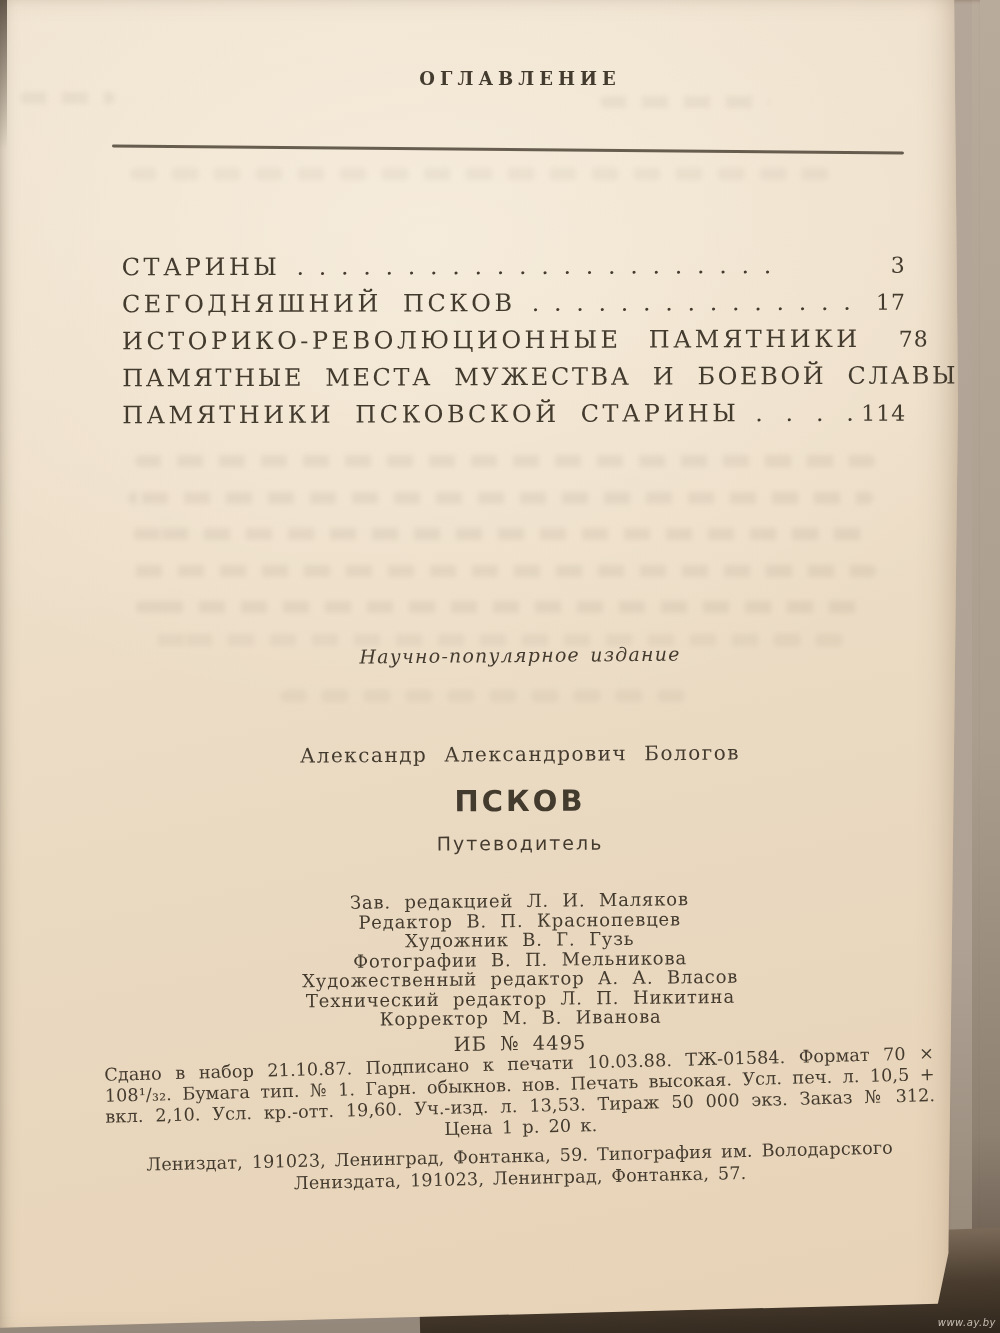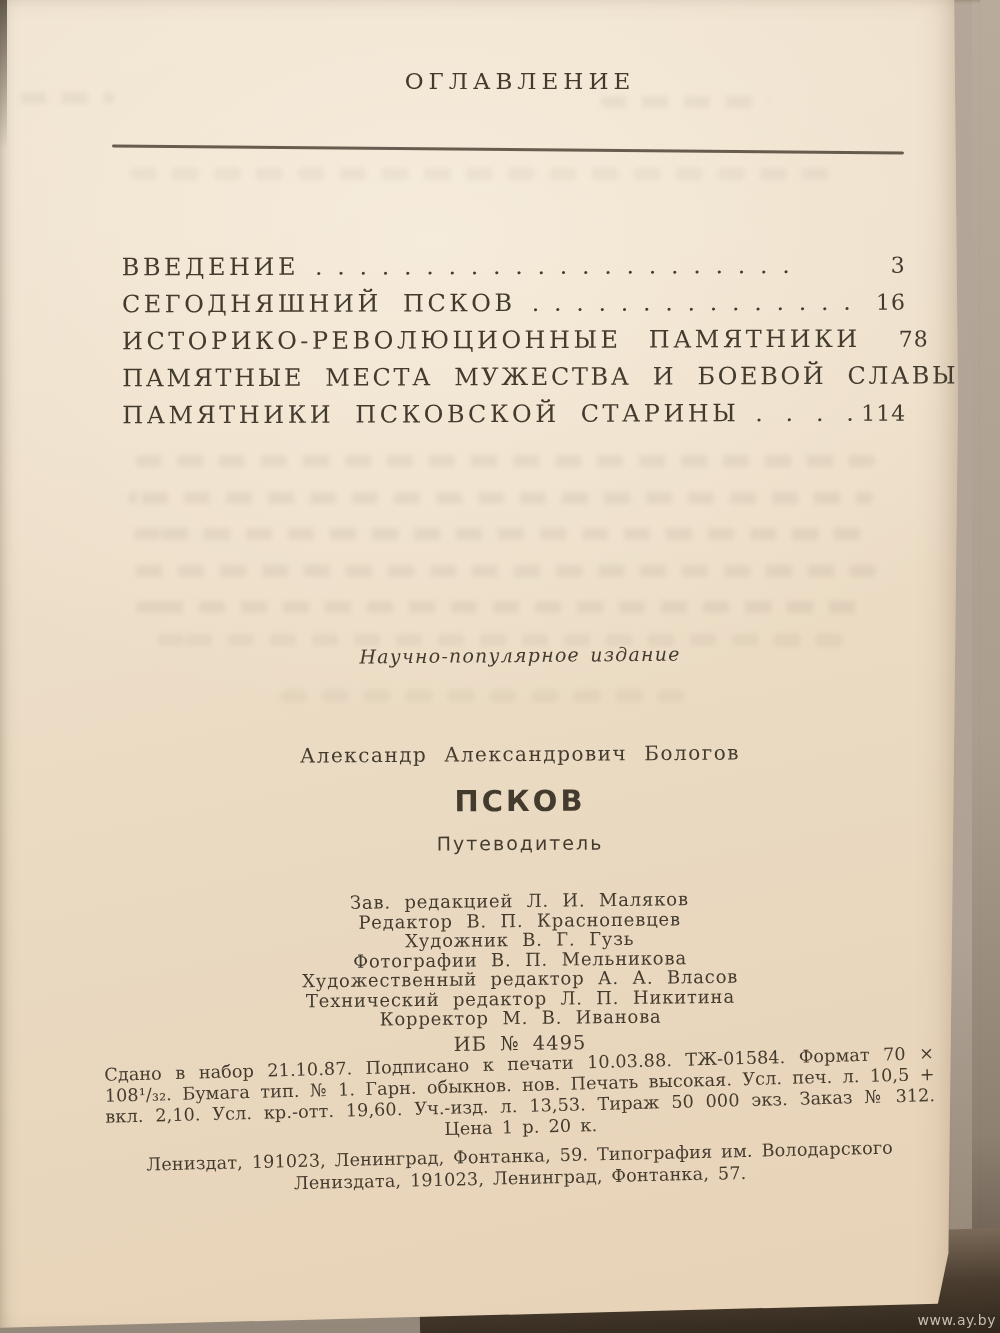--- a/index.html
+++ b/index.html
@@ -38,21 +38,21 @@
     background:
       radial-gradient(120% 60% at 45% 18%, rgba(255,250,238,.45) 0%, rgba(255,250,238,0) 60%),
       linear-gradient(168deg, #f0e3d0 0%, #eddec8 38%, #e9d8bf 68%, #e7d2b6 100%);
     clip-path: polygon(0 0, 99.6% 0, 100% 30%, 99% 94%, 97.9% 97.8%, 0 99.6%);
     box-shadow: inset -20px 0 34px -20px rgba(120,92,64,.5), inset 10px 0 18px -12px rgba(90,78,60,.55);
   }
   .content { position: absolute; left: 65px; top: 0; width: 910px; color: #443b2f; }
 
   .heading {
     position: absolute; left: 0; top: 68px; width: 100%;
-    text-align: center; font-weight: normal; font-size: 23px; letter-spacing: 5px;
+    text-align: center; font-weight: bold; font-size: 18px; letter-spacing: 5px;
   }
   .rule {
     position: absolute; left: 47px; top: 148px; width: 792px; height: 2.5px;
     background: #4e4437; transform: rotate(0.5deg); border-radius: 2px; opacity: .85;
   }
 
   .toc { position: absolute; left: 57px; top: 252px; width: 784px; transform: rotate(-0.2deg); }
   .toc-row { display: flex; align-items: baseline; height: 37px; font-size: 24px; letter-spacing: 3.5px; white-space: nowrap; }
   .toc-label { flex: 0 0 auto; }
   .toc-dots { flex: 1 1 aupx; flex: 1; overflow: hidden; padding-left: 16px; letter-spacing: 0; }
@@ -121,22 +121,23 @@
   .g6 { left: 135px; top: 601px; width: 735px; background-position: 22px 0; }
   .g7 { left: 150px; top: 634px; width: 700px; background-position: 36px 0; opacity: .11; }
   .g8 { left: 280px; top: 690px; width: 420px; opacity: .10; }
 
   .left-edge-shade {
     position: absolute; left: 0; top: 0; width: 7px; height: 150px;
     background: linear-gradient(180deg, rgba(70,60,48,.8), rgba(70,60,48,0));
   }
   .watermark {
     position: absolute; right: 4px; bottom: 5px;
-    font-family: "DejaVu Sans", sans-serif; font-size: 14px; letter-spacing: 0.5px;
+    font-family: "DejaVu Sans", sans-serif; font-size: 10px; letter-spacing: 0.5px;
     color: rgba(223,216,203,.85);
+    font-style: italic;
   }
 </style>
 </head>
 <body>
 
 <div id="photo">
   <div class="right-bg"></div>
   <div class="fore-edge"></div>
   <div class="bottom-band"></div>
   <div class="under-page-strip"></div>
@@ -154,28 +155,28 @@
     <div class="ghost g6"></div>
     <div class="ghost g7"></div>
     <div class="ghost g8"></div>
 
     <div class="content">
       <div class="heading">ОГЛАВЛЕНИЕ</div>
       <div class="rule"></div>
 
       <div class="toc">
         <div class="toc-row">
-          <span class="toc-label">ВВЕДЕНИЕ</span>
+          <span class="toc-label">СТАРИНЫ</span>
           <span class="toc-dots">. . . . . . . . . . . . . . . . . . . . . .</span>
           <span class="toc-page">3</span>
         </div>
         <div class="toc-row">
           <span class="toc-label">СЕГОДНЯШНИЙ ПСКОВ</span>
           <span class="toc-dots">. . . . . . . . . . . . . . . .</span>
-          <span class="toc-page">16</span>
+          <span class="toc-page">17</span>
         </div>
         <div class="toc-row">
           <span class="toc-label">ИСТОРИКО-РЕВОЛЮЦИОННЫЕ ПАМЯТНИКИ</span>
           <span class="toc-dots">. . . .</span>
           <span class="toc-page">78</span>
         </div>
         <div class="toc-row">
           <span class="toc-label">ПАМЯТНЫЕ МЕСТА МУЖЕСТВА И БОЕВОЙ СЛАВЫ</span>
           <span class="toc-dots">.</span>
           <span class="toc-page">115</span>

